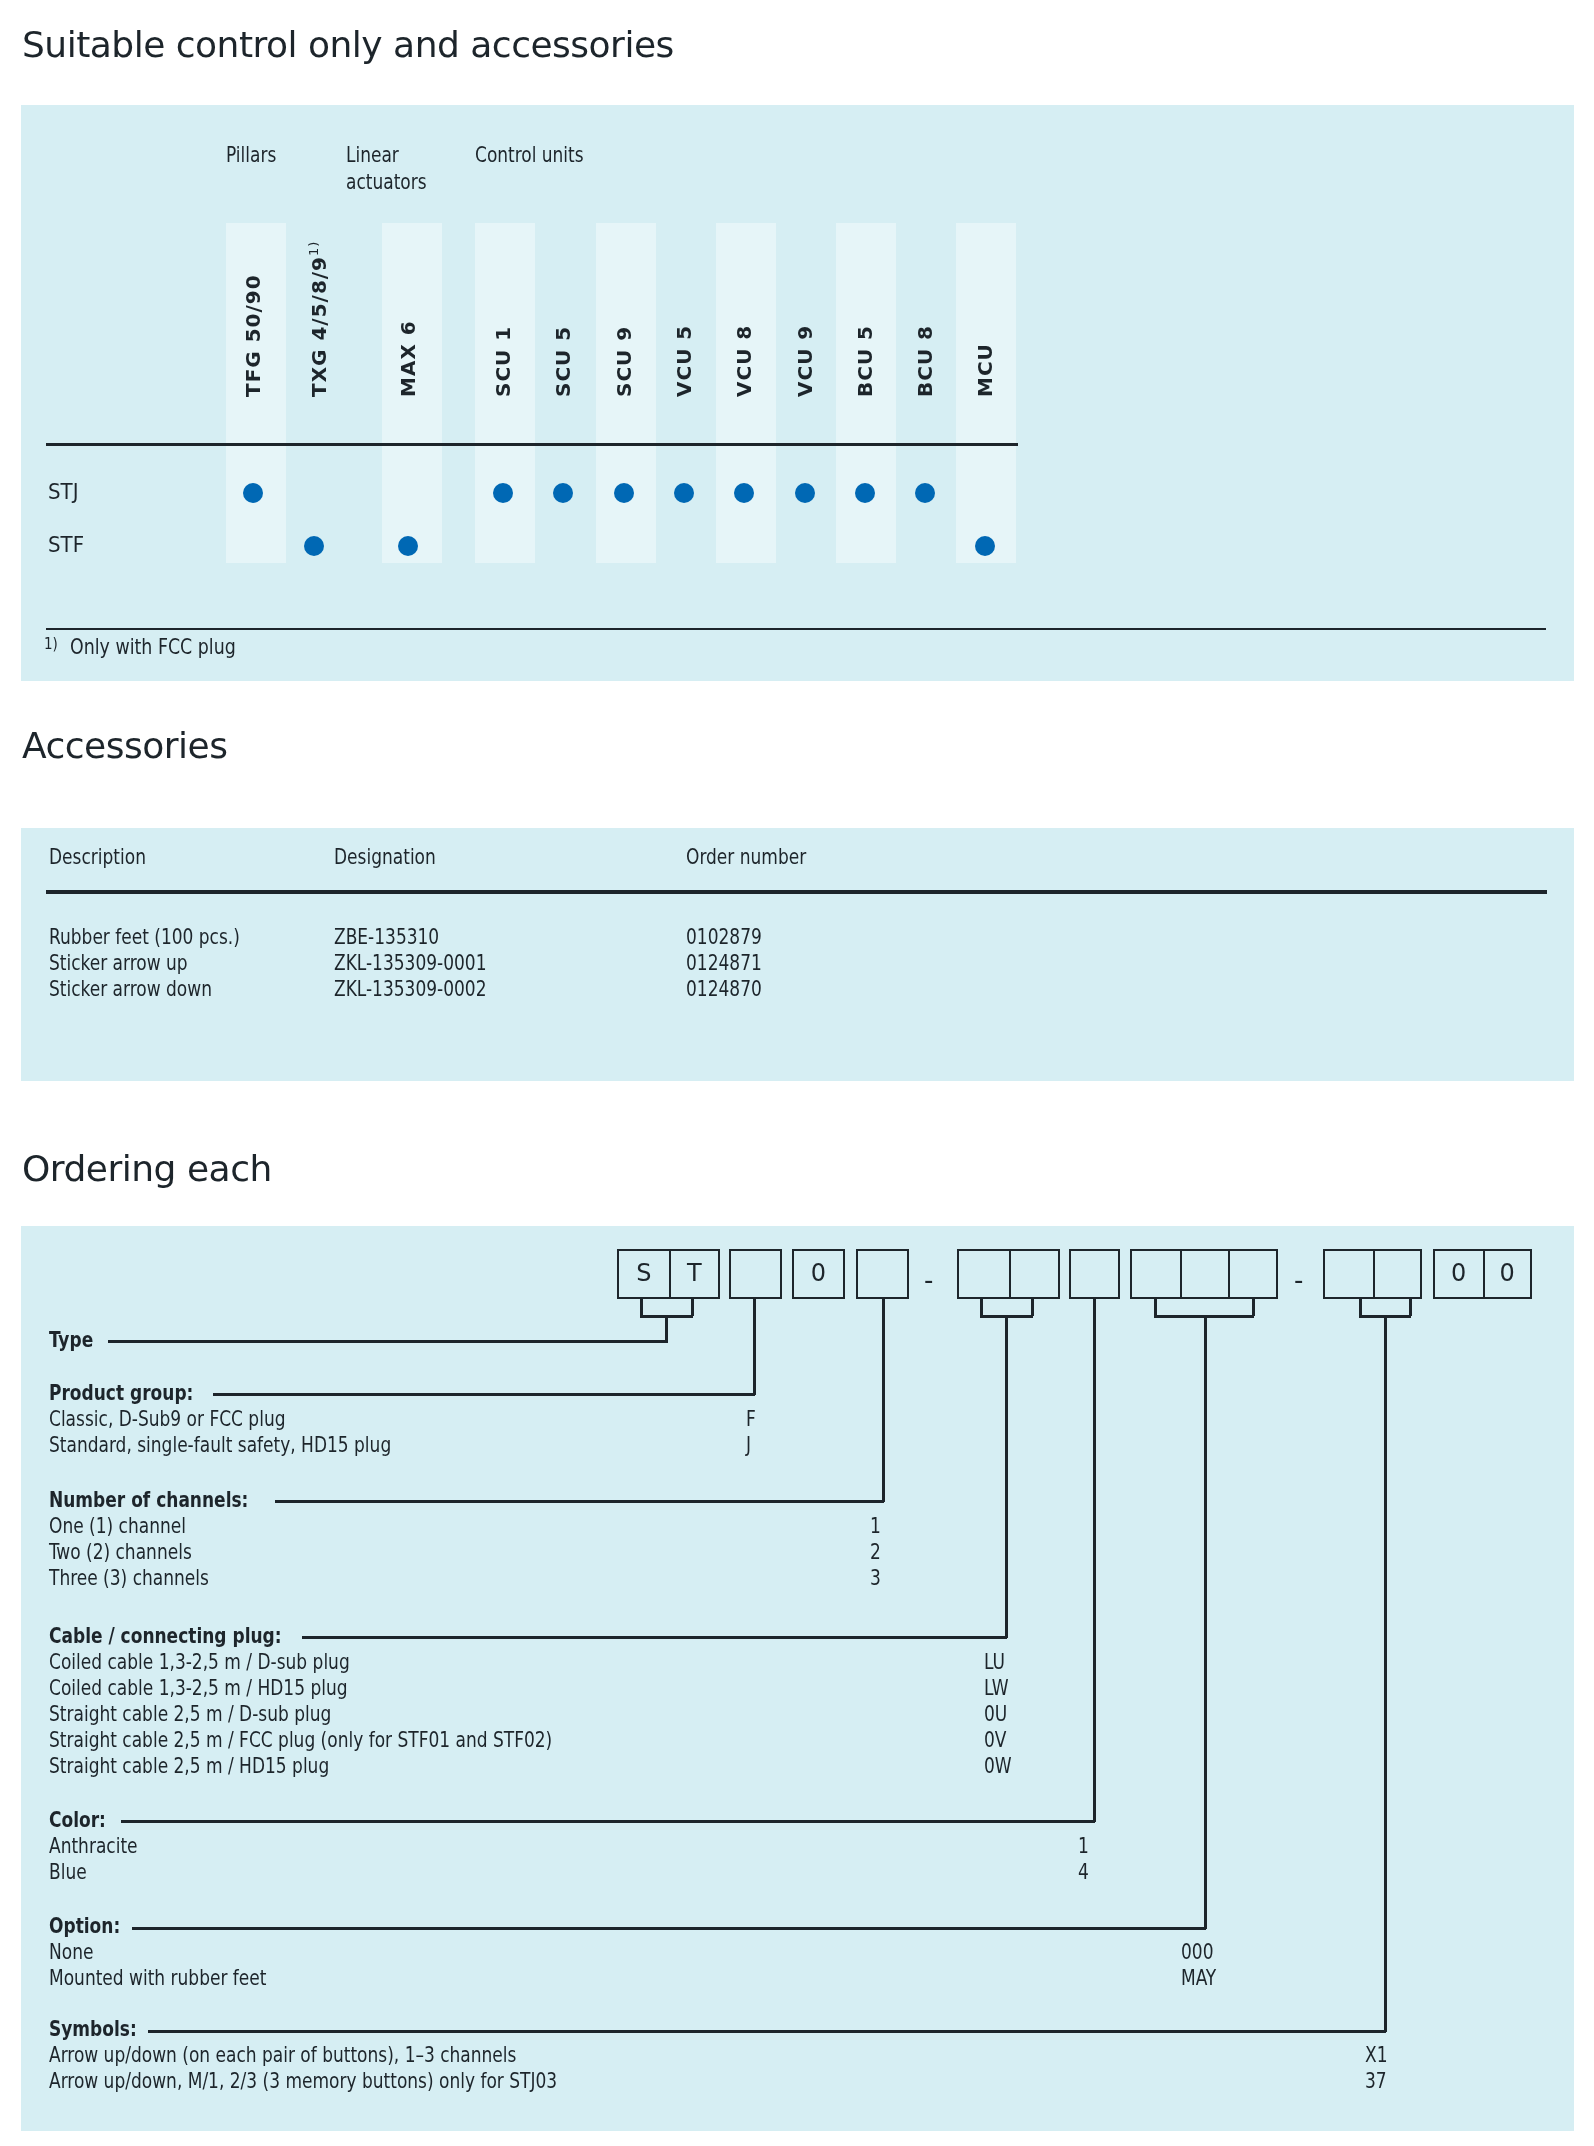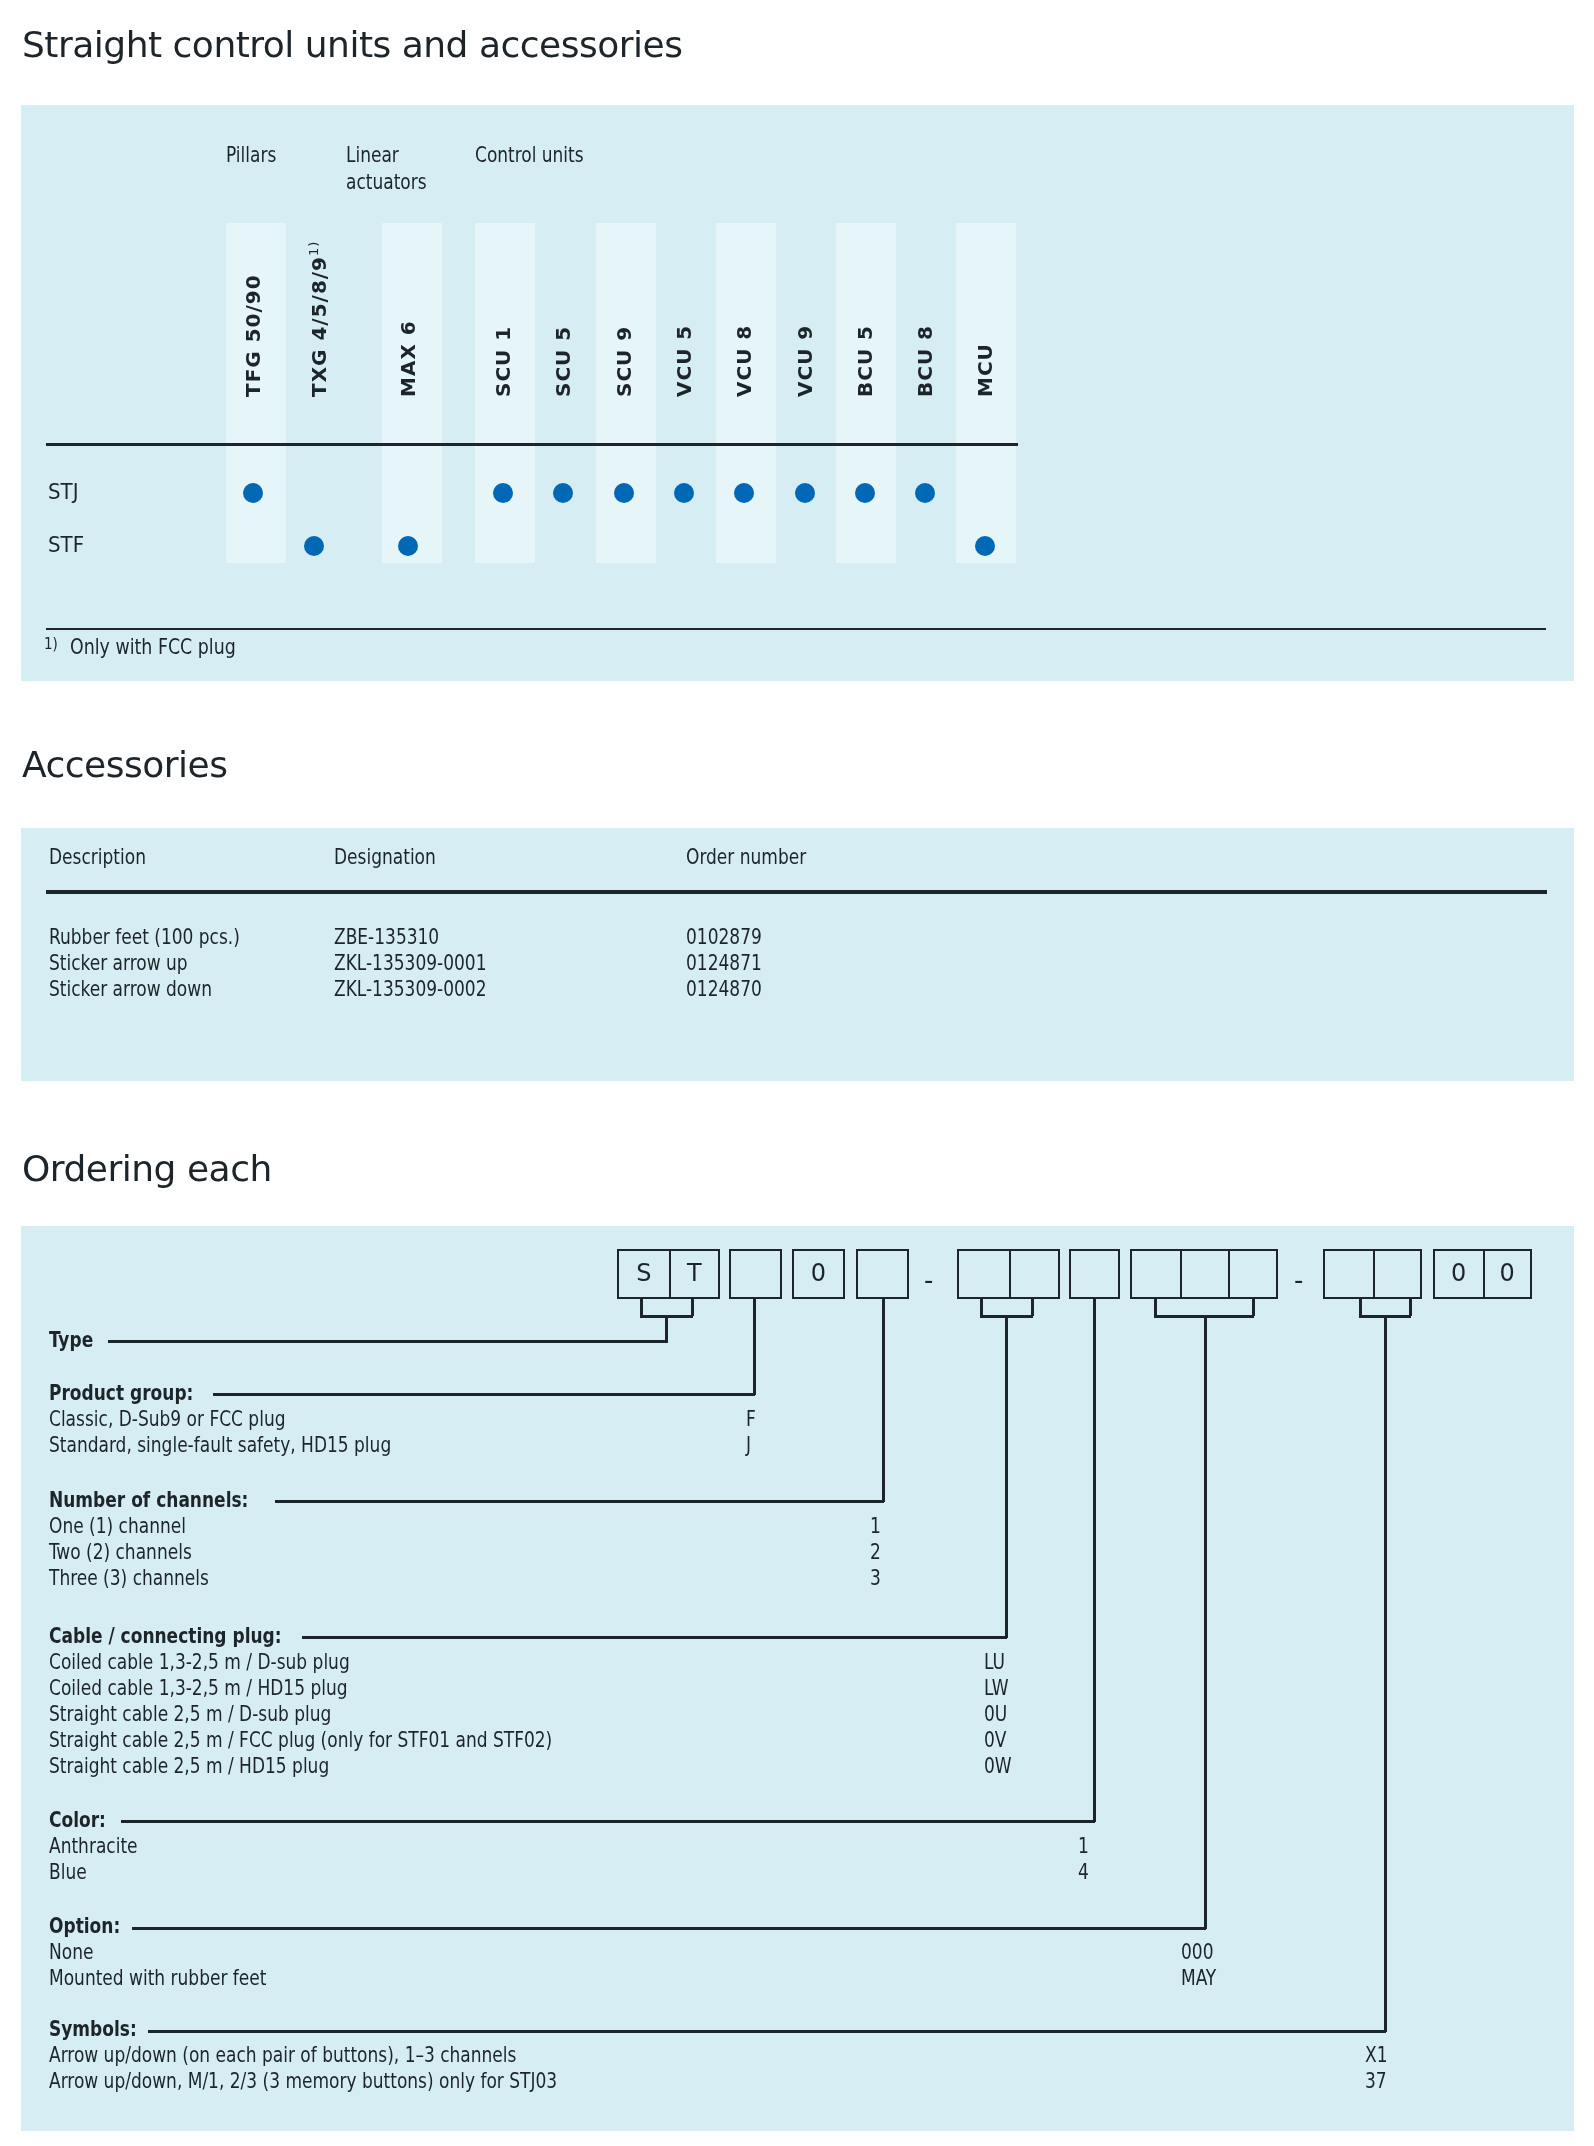--- a/index.html
+++ b/index.html
@@ -24,21 +24,21 @@
   .cell { position:absolute; top:0; height:100%; box-sizing:border-box; text-align:center; line-height:45px; }
   .cell + .cell { border-left:2.5px solid #1d252b; }
   .dash { position:absolute; top:1265px; font-size:26px; font-family:"DejaVu Sans", sans-serif; }
   .vline { position:absolute; width:2.5px; background:#1d252b; }
   .ln { position:absolute; height:2.5px; background:#1d252b; }
   .val { position:absolute; font-size:22px; line-height:26px; white-space:nowrap; transform:scaleX(0.86); transform-origin:left top; }
 </style>
 </head>
 <body>
 
-<div class="abs h1" style="left:22px;top:24px;">Straight control units and accessories</div>
+<div class="abs h1" style="left:22px;top:24px;">Suitable control only and accessories</div>
 
 <div class="abs panel" style="top:105px;height:576px;"></div>
 
 <div class="abs band" style="left:226px;top:223px;height:340px;"></div>
 <div class="abs band" style="left:382px;top:223px;height:340px;"></div>
 <div class="abs band" style="left:475px;top:223px;height:340px;"></div>
 <div class="abs band" style="left:596px;top:223px;height:340px;"></div>
 <div class="abs band" style="left:716px;top:223px;height:340px;"></div>
 <div class="abs band" style="left:836px;top:223px;height:340px;"></div>
 <div class="abs band" style="left:956px;top:223px;height:340px;"></div>
@@ -80,21 +80,21 @@
     <div class="dot" style="left: 915px; top: 483px; background: rgb(0, 104, 180);"></div>
     <div class="dot" style="left: 304px; top: 536px; background: rgb(0, 104, 180);"></div>
     <div class="dot" style="left: 398px; top: 536px; background: rgb(0, 104, 180);"></div>
     <div class="dot" style="left: 975px; top: 536px; background: rgb(0, 104, 180);"></div>
   </div>
 
 <div class="hline" style="left:46px;top:628px;width:1500px;height:1.5px;"></div>
 <div class="abs" style="left:44px;top:635px;font-size:15px;">1)</div>
 <div class="abs" style="left:70px;top:634px;font-size:22px;white-space:nowrap;transform:scaleX(0.88);transform-origin:left top;">Only with FCC plug</div>
 
-<div class="abs h1" style="left:22px;top:744px;">Accessories</div>
+<div class="abs h1" style="left:22px;top:725px;">Accessories</div>
 <div class="abs panel" style="top:828px;height:253px;"></div>
 
 <div class="abs txt" style="left:49px;top:844px;">Description</div>
 <div class="abs txt" style="left:334px;top:844px;">Designation</div>
 <div class="abs txt" style="left:686px;top:844px;">Order number</div>
 <div class="hline" style="left:46px;top:890px;width:1501px;height:4px;"></div>
 
 <div class="abs" style="left:49px;top:924px;">
   <div class="abs txt" style="left:0;top:0;">Rubber feet (100 pcs.)</div>
   <div class="abs txt" style="left:285px;top:0;">ZBE-135310</div>

